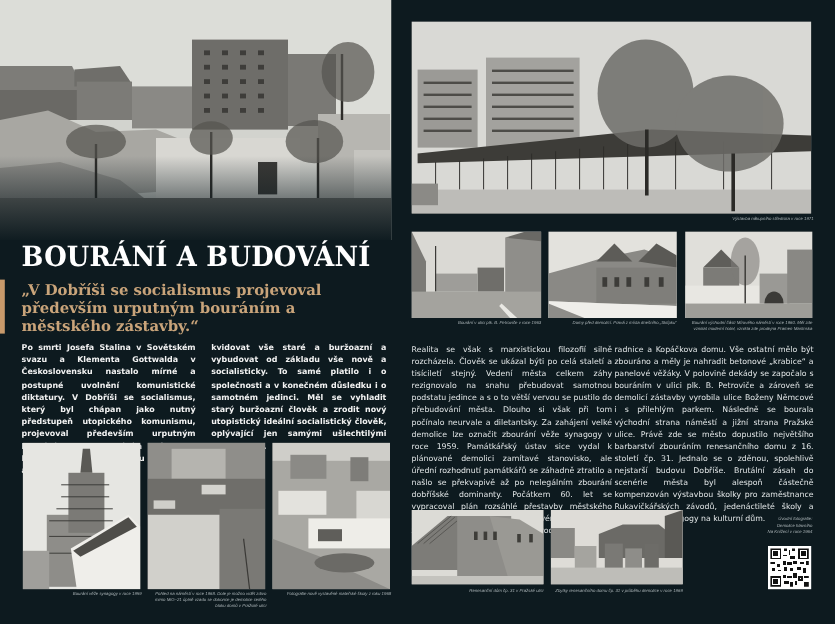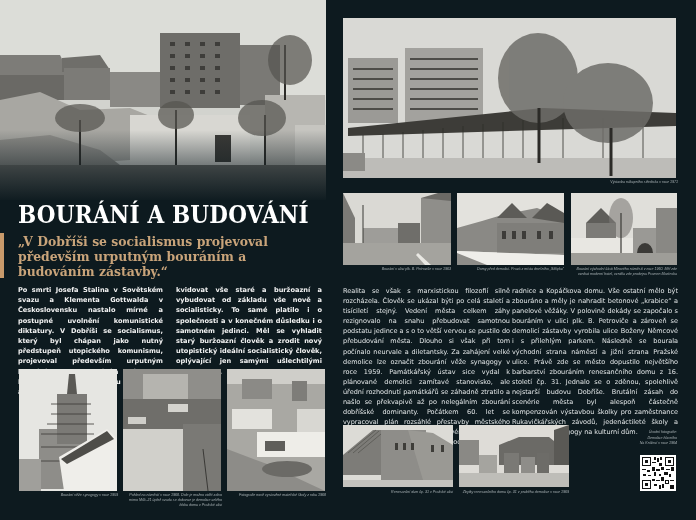--- a/index.html
+++ b/index.html
@@ -135,21 +135,21 @@
       <ellipse cx="290" cy="60" rx="22" ry="25"></ellipse>
     </g>
 
     <rect x="0" y="165" width="326" height="35" fill="#6d6c68"></rect>
   </svg>
 </div>
 <div id="hero-fade"></div>
 
 <div id="title">BOURÁNÍ A BUDOVÁNÍ</div>
 <div id="quote-bar"></div>
-<div id="quote">„V Dobříši se socialismus projevoval především urputným bouráním a budováním zástavby.“</div>
+<div id="quote">„V Dobříši se socialismus projevoval především urputným bouráním a městského zástavby.“</div>
 
 <div class="body-text bold" style="left:18px; top:285px; width:145px;">Po smrti Josefa Stalina v Sovětském svazu a Klementa Gottwalda v Československu nastalo mírné a postupné uvolnění komunistické diktatury. V Dobříši se socialismus, který byl chápan jako nutný předstupeň utopického komunismu, projevoval především urputným bouráním a budováním zástavby. Hlavního ideou komunismu bylo zničit a zli-</div>
 <div class="body-text bold" style="left:176px; top:285px; width:146px;">kvidovat vše staré a buržoazní a vybudovat od základu vše nově a socialisticky. To samé platilo i o společnosti a v konečném důsledku i o samotném jedinci. Měl se vyhladit starý buržoazní člověk a zrodit nový utopistický ideální socialistický člověk, oplývající jen samými ušlechtilými vlastnostmi.</div>
 
 <div class="photo" style="left:19px; top:369px; width:98px; height:122px;">
   <svg viewBox="0 0 98 122" preserveAspectRatio="none">
     <rect width="98" height="122" fill="#e6e6e2"></rect>
     <rect x="20" y="60" width="45" height="60" fill="#8e8d89"></rect>
     <rect x="38" y="25" width="30" height="50" fill="#7b7a76"></rect>
     <polygon points="50,5 56,5 58,25 48,25" fill="#5a5955"></polygon>

